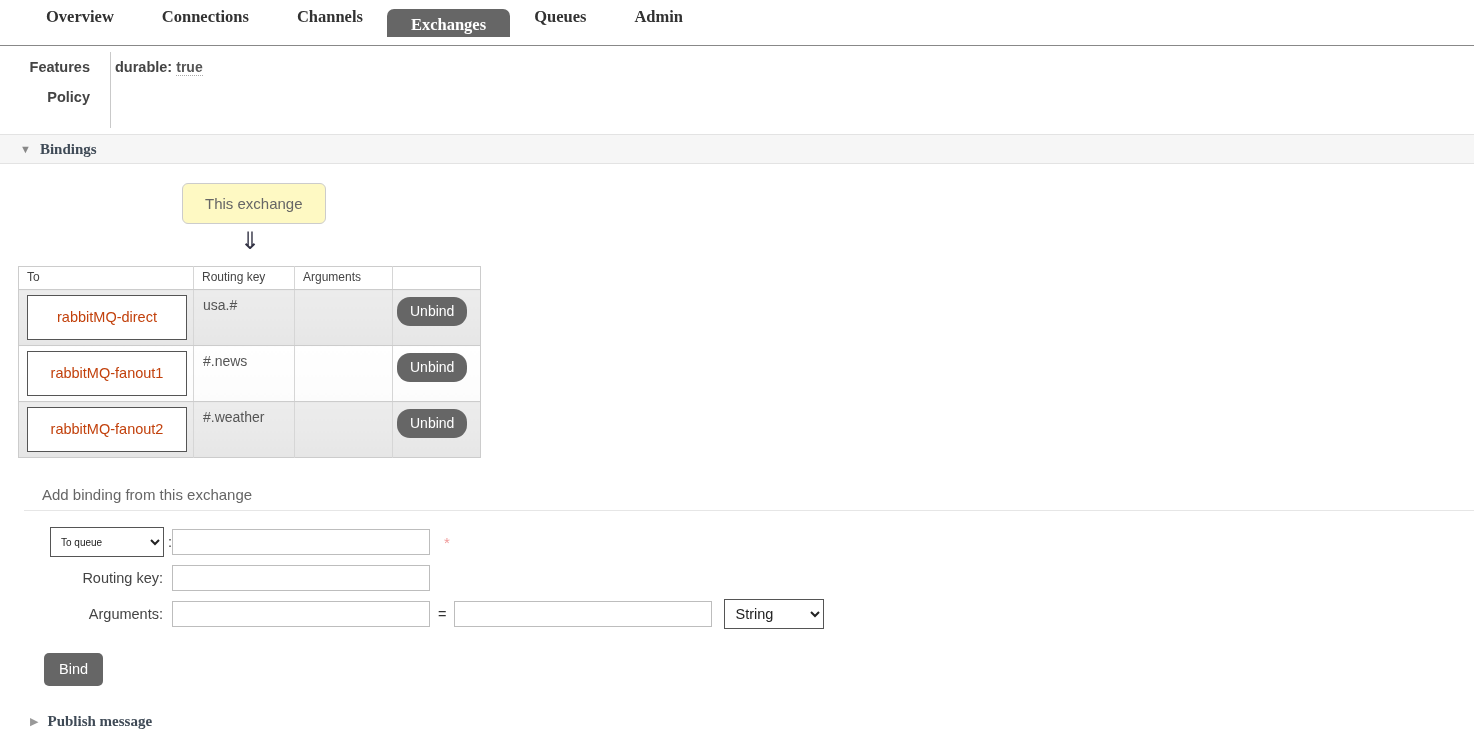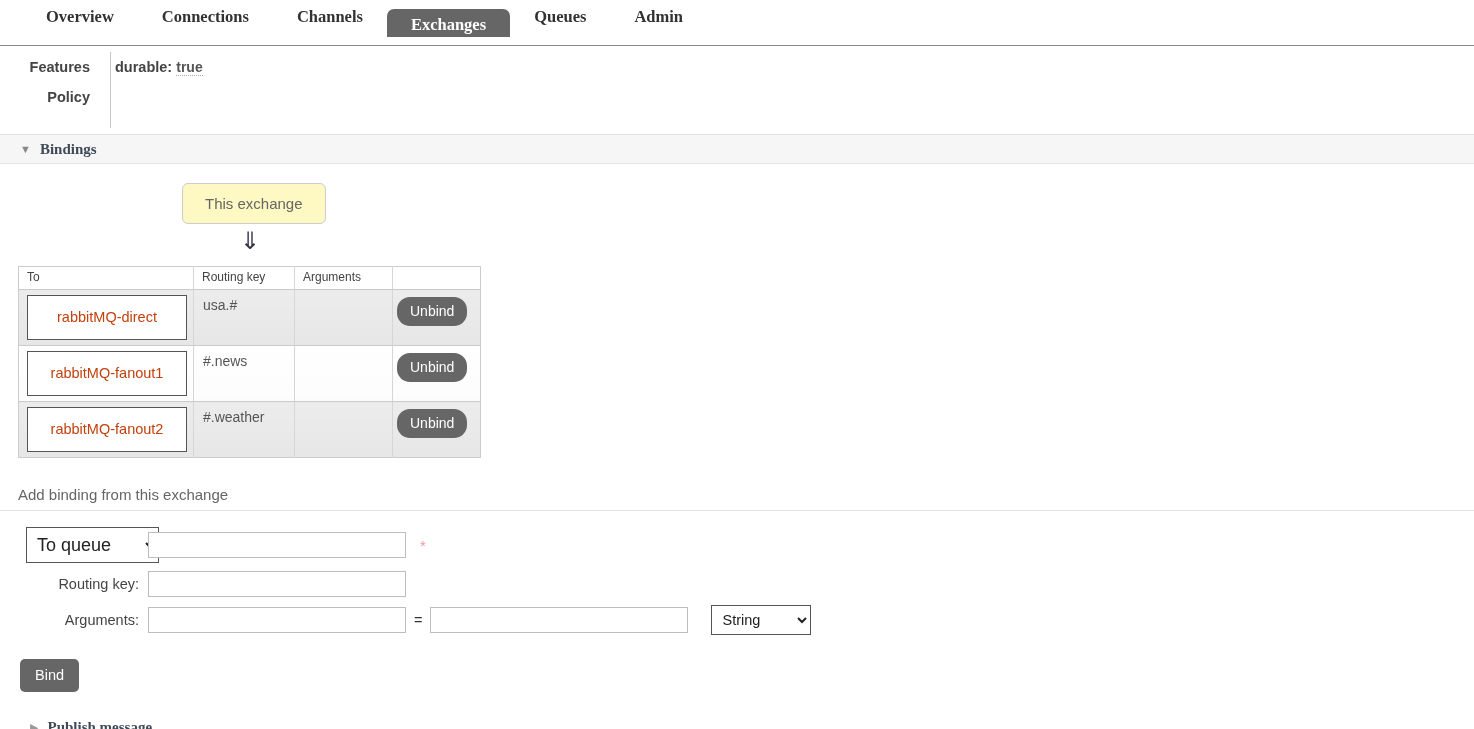--- a/index.html
+++ b/index.html
@@ -204,20 +204,21 @@
     border-radius: 13px;
     font-size: 14px;
     padding: 6px 13px 7px 13px;
     cursor: pointer;
     font-family: "Liberation Sans", sans-serif;
   }
 
   
   #add-binding {
     margin-top: 28px;
+    padding-left: 24px;
   }
   #add-binding-title {
     margin-left: 18px;
     font-size: 15px;
     color: #666666;
     padding-bottom: 7px;
   }
   #add-binding-rule {
     border-top: 1px solid #e6e6e6;
     margin: 0;
@@ -242,26 +243,26 @@
     align-items: center;
   }
   .form-label.with-select {
     width: 148px;
     justify-content: flex-start;
     padding-left: 26px;
     padding-right: 0;
   }
   select.ui-select {
     font-family: "Liberation Sans", sans-serif;
-    font-size: 18px;
+    font-size: 10px;
     color: #222222;
     border: 1px solid #555555;
     background: #ffffff;
     padding: 4px 4px 4px 6px;
-    height: 36px;
+    height: 30px;
     width: 133px;
     cursor: pointer;
   }
   .colon { padding: 0 0 0 4px; font-size: 14.5px; color: #444444; }
   input.ui-input {
     font-family: "Liberation Sans", sans-serif;
     font-size: 14px;
     border: 1px solid #bdbdbd;
     background: #ffffff;
     height: 26px;
@@ -283,21 +284,21 @@
   select.type-select {
     font-family: "Liberation Sans", sans-serif;
     font-size: 14.5px;
     color: #222222;
     border: 1px solid #555555;
     background: #ffffff;
     padding: 4px 4px 4px 6px;
     height: 30px;
     width: 100px;
     cursor: pointer;
-    margin-left: 23px;
+    margin-left: 12px;
   }
   #bind-button {
     margin-left: 20px;
     margin-top: 16px;
     background: #666666;
     color: #ffffff;
     border: none;
     border-radius: 5px;
     font-size: 14.5px;
     padding: 8px 15px 9px 15px;

